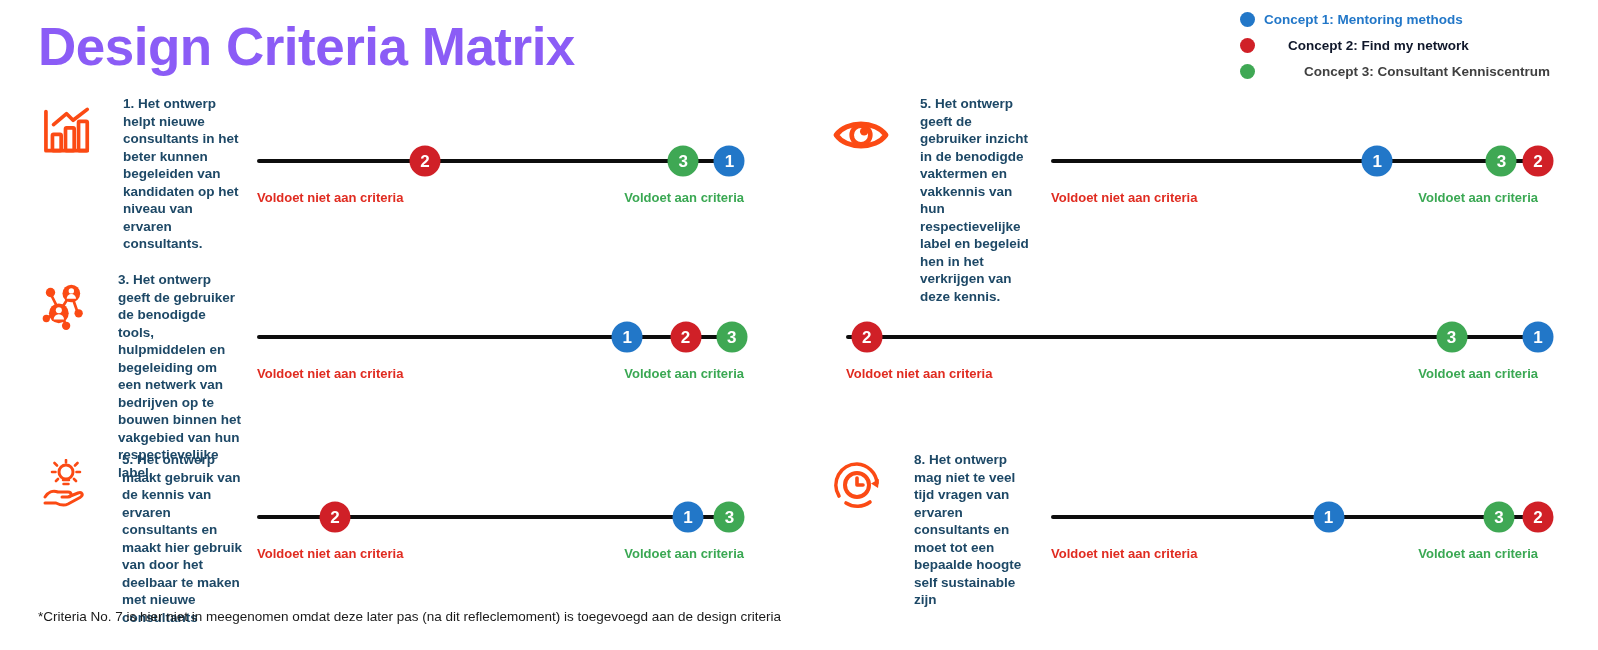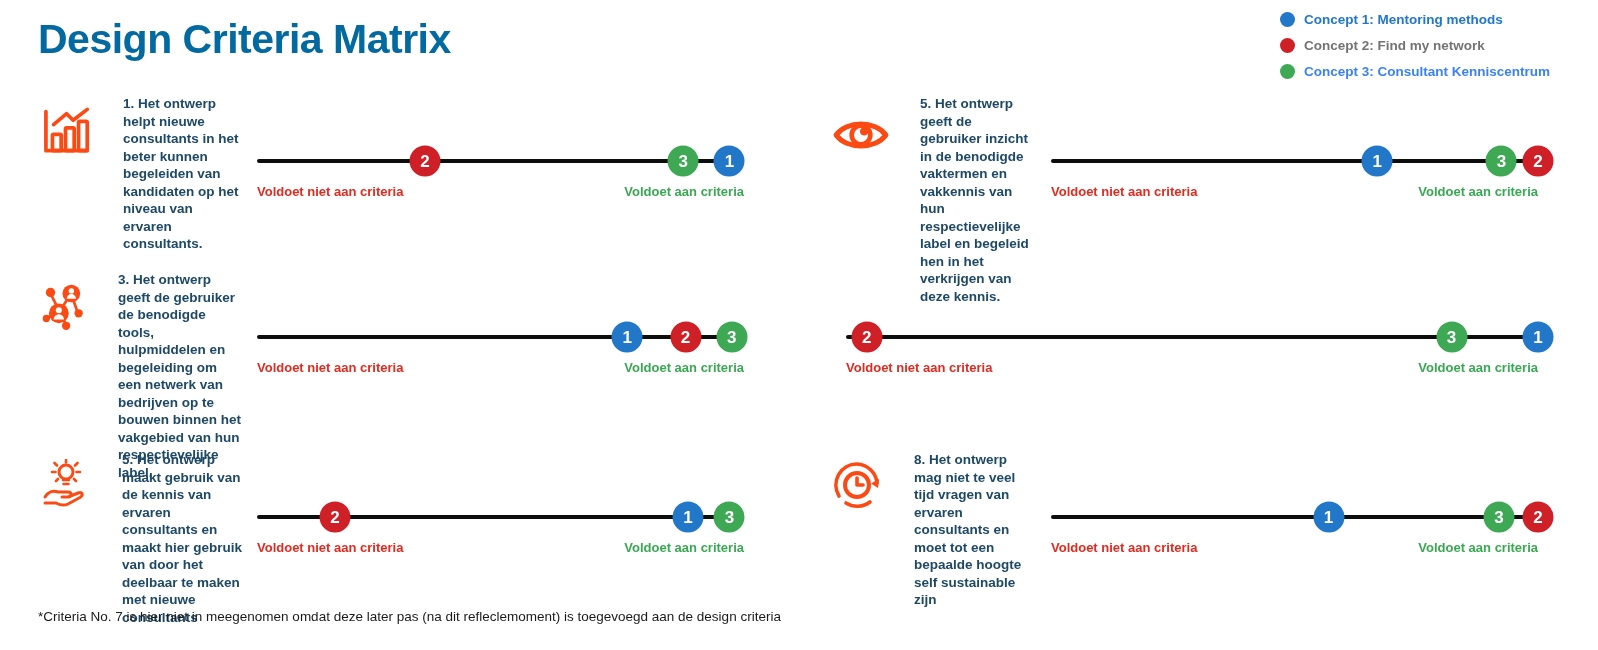--- a/index.html
+++ b/index.html
@@ -6,21 +6,21 @@
   html, body { background: #ffffff; }
   body {
     width: 1598px; height: 650px;
     font-family: "Liberation Sans", sans-serif;
     position: relative; overflow: hidden;
   }
   .page { position: absolute; inset: 0; background: #fff; }
 
   .page-title {
     position: absolute; top: 16px; left: 38px;
-    font-size: 41px; font-weight: 800; letter-spacing: -0.5px; color: #0369a1;
+    font-size: 53px; font-weight: 800; letter-spacing: -0.5px; color: #8b5cf6;
   }
 
   .legend { position: absolute; top: 12px; right: 48px; display: flex; flex-direction: column; gap: 11px; }
   .legend-item { display: flex; align-items: flex-start; gap: 9px; font-size: 13.5px; font-weight: 700; }
   .legend-dot { width: 15px; height: 15px; border-radius: 50%; flex: none; }
 
   .grid {
     position: absolute; top: 95px; left: 38px; right: 60px;
     display: grid; grid-template-columns: 1fr 1fr; column-gap: 88px;
     grid-template-rows: 176px 180px 158px;
@@ -35,45 +35,45 @@
   .scale-track::before {
     content: ""; position: absolute; left: 0; right: 0; top: 50%;
     height: 4px; margin-top: -2px; background: #0d0d0d; border-radius: 2px;
   }
   .marker {
     position: absolute; top: 50%; transform: translate(-50%, -50%);
     width: 31px; height: 31px; border-radius: 50%;
     color: #fff; font-weight: 700; font-size: 17px;
     display: flex; align-items: center; justify-content: center;
   }
-  .scale-labels { display: flex; justify-content: space-between; margin-top: 7px; font-size: 13px; font-weight: 600; }
+  .scale-labels { display: flex; justify-content: space-between; margin-top: 13px; font-size: 13px; font-weight: 600; }
   .fail { color: #e02b20; }
   .pass { color: #3aa853; }
 
   .footnote { position: absolute; left: 38px; bottom: 26px; font-size: 13.5px; color: #1a1a1a; font-weight: 400; }
 </style>
 </head>
 <body>
 
 <div class="page">
 
   <h1 class="page-title">Design Criteria Matrix</h1>
 
   <div class="legend">
     <div class="legend-item">
       <span class="legend-dot" style="background: rgb(34, 119, 200);"></span>
       <span style="color: rgb(34, 119, 200);">Concept 1: Mentoring methods</span>
     </div>
     <div class="legend-item">
       <span class="legend-dot" style="background: rgb(208, 32, 39);"></span>
-      <span style="color: #737373;">Concept 2: Find my network</span>
+      <span style="color: #0f172a; margin-left: 24px;">Concept 2: Find my network</span>
     </div>
     <div class="legend-item">
       <span class="legend-dot" style="background: rgb(63, 168, 84);"></span>
-      <span style="color: #3b82f6;">Concept 3: Consultant Kenniscentrum</span>
+      <span style="color: #404040; margin-left: 40px;">Concept 3: Consultant Kenniscentrum</span>
     </div>
   </div>
 
   <main class="grid">
 
     <section class="cell">
       <div class="crit-info">
         <div class="icon-wrap">
           <svg viewBox="0 0 50 46" width="55" height="50" fill="none" stroke="currentColor" stroke-width="3.4" stroke-linecap="round" stroke-linejoin="round">
             <path d="M7 6 V42 H45"></path>

